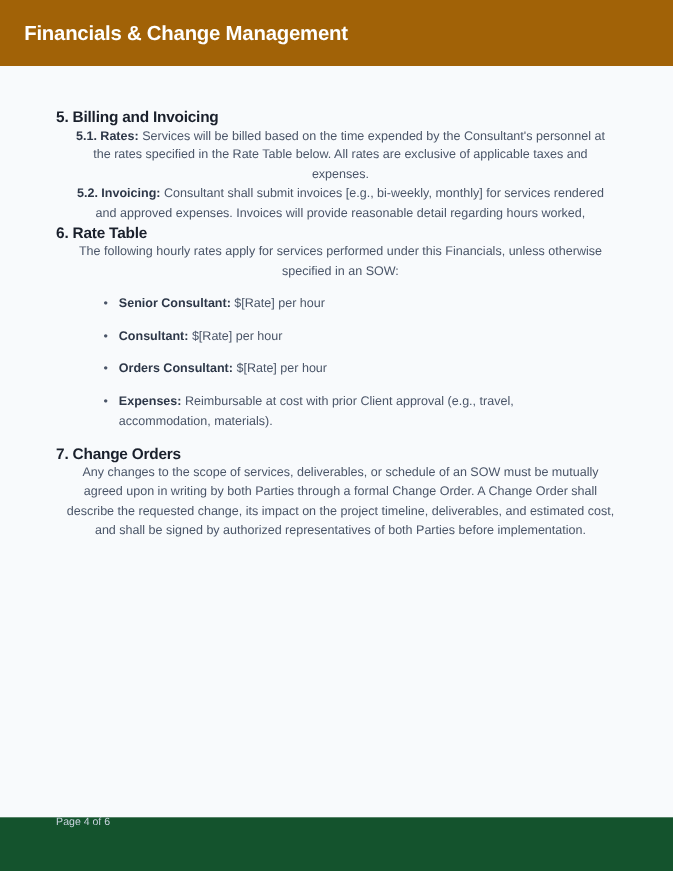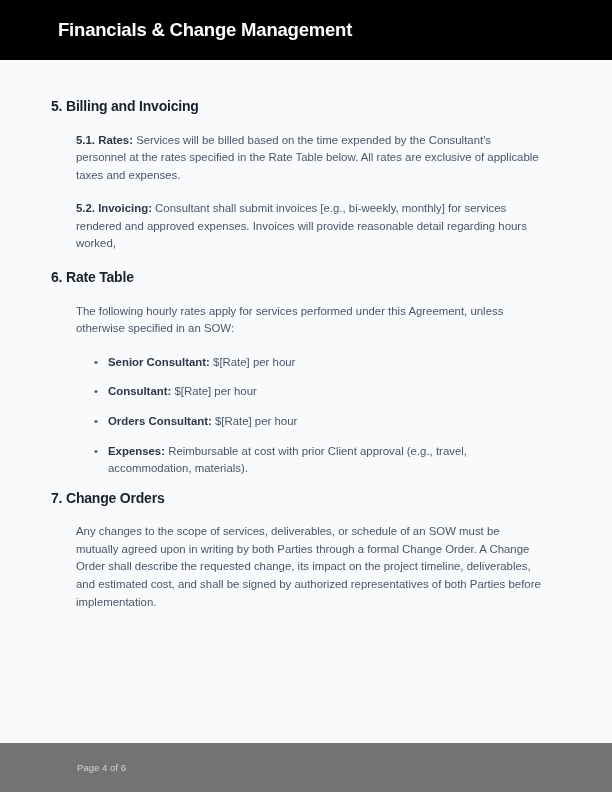--- a/index.html
+++ b/index.html
@@ -13,25 +13,25 @@
     font-family: "Liberation Sans", sans-serif;
     color: #4a5568;
     overflow: hidden;
     position: relative;
   }
 
   
   .page-header {
     width: 612px;
     height: 60px;
-    background: #000000;
+    background: #a16207;
     display: flex;
     align-items: center;
     box-sizing: border-box;
-    padding-left: 58px;
+    padding-left: 22px;
   }
   .page-header-title {
     color: #ffffff;
     font-size: 18.5px;
     font-weight: bold;
     letter-spacing: -0.2px;
     line-height: 1;
   }
 
   
@@ -47,27 +47,27 @@
     font-weight: bold;
     color: #1a202c;
     letter-spacing: -0.2px;
     line-height: 1.25;
   }
   .heading-gap-1 { margin-top: 0px; }
   .heading-gap-2 { margin-top: 28px; }
   .heading-gap-3 { margin-top: 22px; }
 
   p.body-text {
-    margin: 16px;
+    margin: 0;
     font-size: 11.4px;
     line-height: 17.6px;
     color: #4a5568;
     padding-left: 9px;
     padding-right: 2px;
-    text-align: left;
+    text-align: center;
   }
   .para-block-1 { margin-top: 18px; }
   .para-block-2 { margin-top: 17px; }
   .para-block-3 { margin-top: 20px; }
 
   p.body-text b,
   li.rate-item b {
     color: #2d3748;
     font-weight: bold;
   }
@@ -95,25 +95,24 @@
     line-height: 17.6px;
   }
 
   
   .page-footer {
     position: absolute;
     left: 0;
     bottom: 0;
     width: 612px;
     height: 49px;
-    background: #737373;
+    background: #14532d;
     display: flex;
-    align-items: center;
     box-sizing: border-box;
-    padding-left: 77px;
+    padding-left: 51px;
   }
   .page-footer-text {
     color: #cbd5e0;
     font-size: 9.6px;
     line-height: 1;
   }
 </style>
 </head>
 <body>
 
@@ -124,21 +123,21 @@
 <div class="content">
 
   <h2 class="section-heading heading-gap-1">5. Billing and Invoicing</h2>
 
   <p class="body-text para-block-1"><b>5.1. Rates:</b><span> Services will be billed based on the time expended by the Consultant's personnel at the rates specified in the Rate Table below. All rates are exclusive of applicable taxes and expenses.</span></p>
 
   <p class="body-text"><b>5.2. Invoicing:</b><span> Consultant shall submit invoices [e.g., bi-weekly, monthly] for services rendered and approved expenses. Invoices will provide reasonable detail regarding hours worked,</span></p>
 
   <h2 class="section-heading heading-gap-2">6. Rate Table</h2>
 
-  <p class="body-text para-block-2">The following hourly rates apply for services performed under this Agreement, unless otherwise specified in an SOW:</p>
+  <p class="body-text para-block-2">The following hourly rates apply for services performed under this Financials, unless otherwise specified in an SOW:</p>
 
   <ul class="rate-list">
     <li class="rate-item"><b>Senior Consultant:</b><span> $[Rate] per hour</span></li>
     <li class="rate-item"><b>Consultant:</b><span> $[Rate] per hour</span></li>
     <li class="rate-item"><b>Orders Consultant:</b><span> $[Rate] per hour</span></li>
     <li class="rate-item"><b>Expenses:</b><span> Reimbursable at cost with prior Client approval (e.g., travel, accommodation, materials).</span></li>
   </ul>
 
   <h2 class="section-heading heading-gap-3">7. Change Orders</h2>
 

